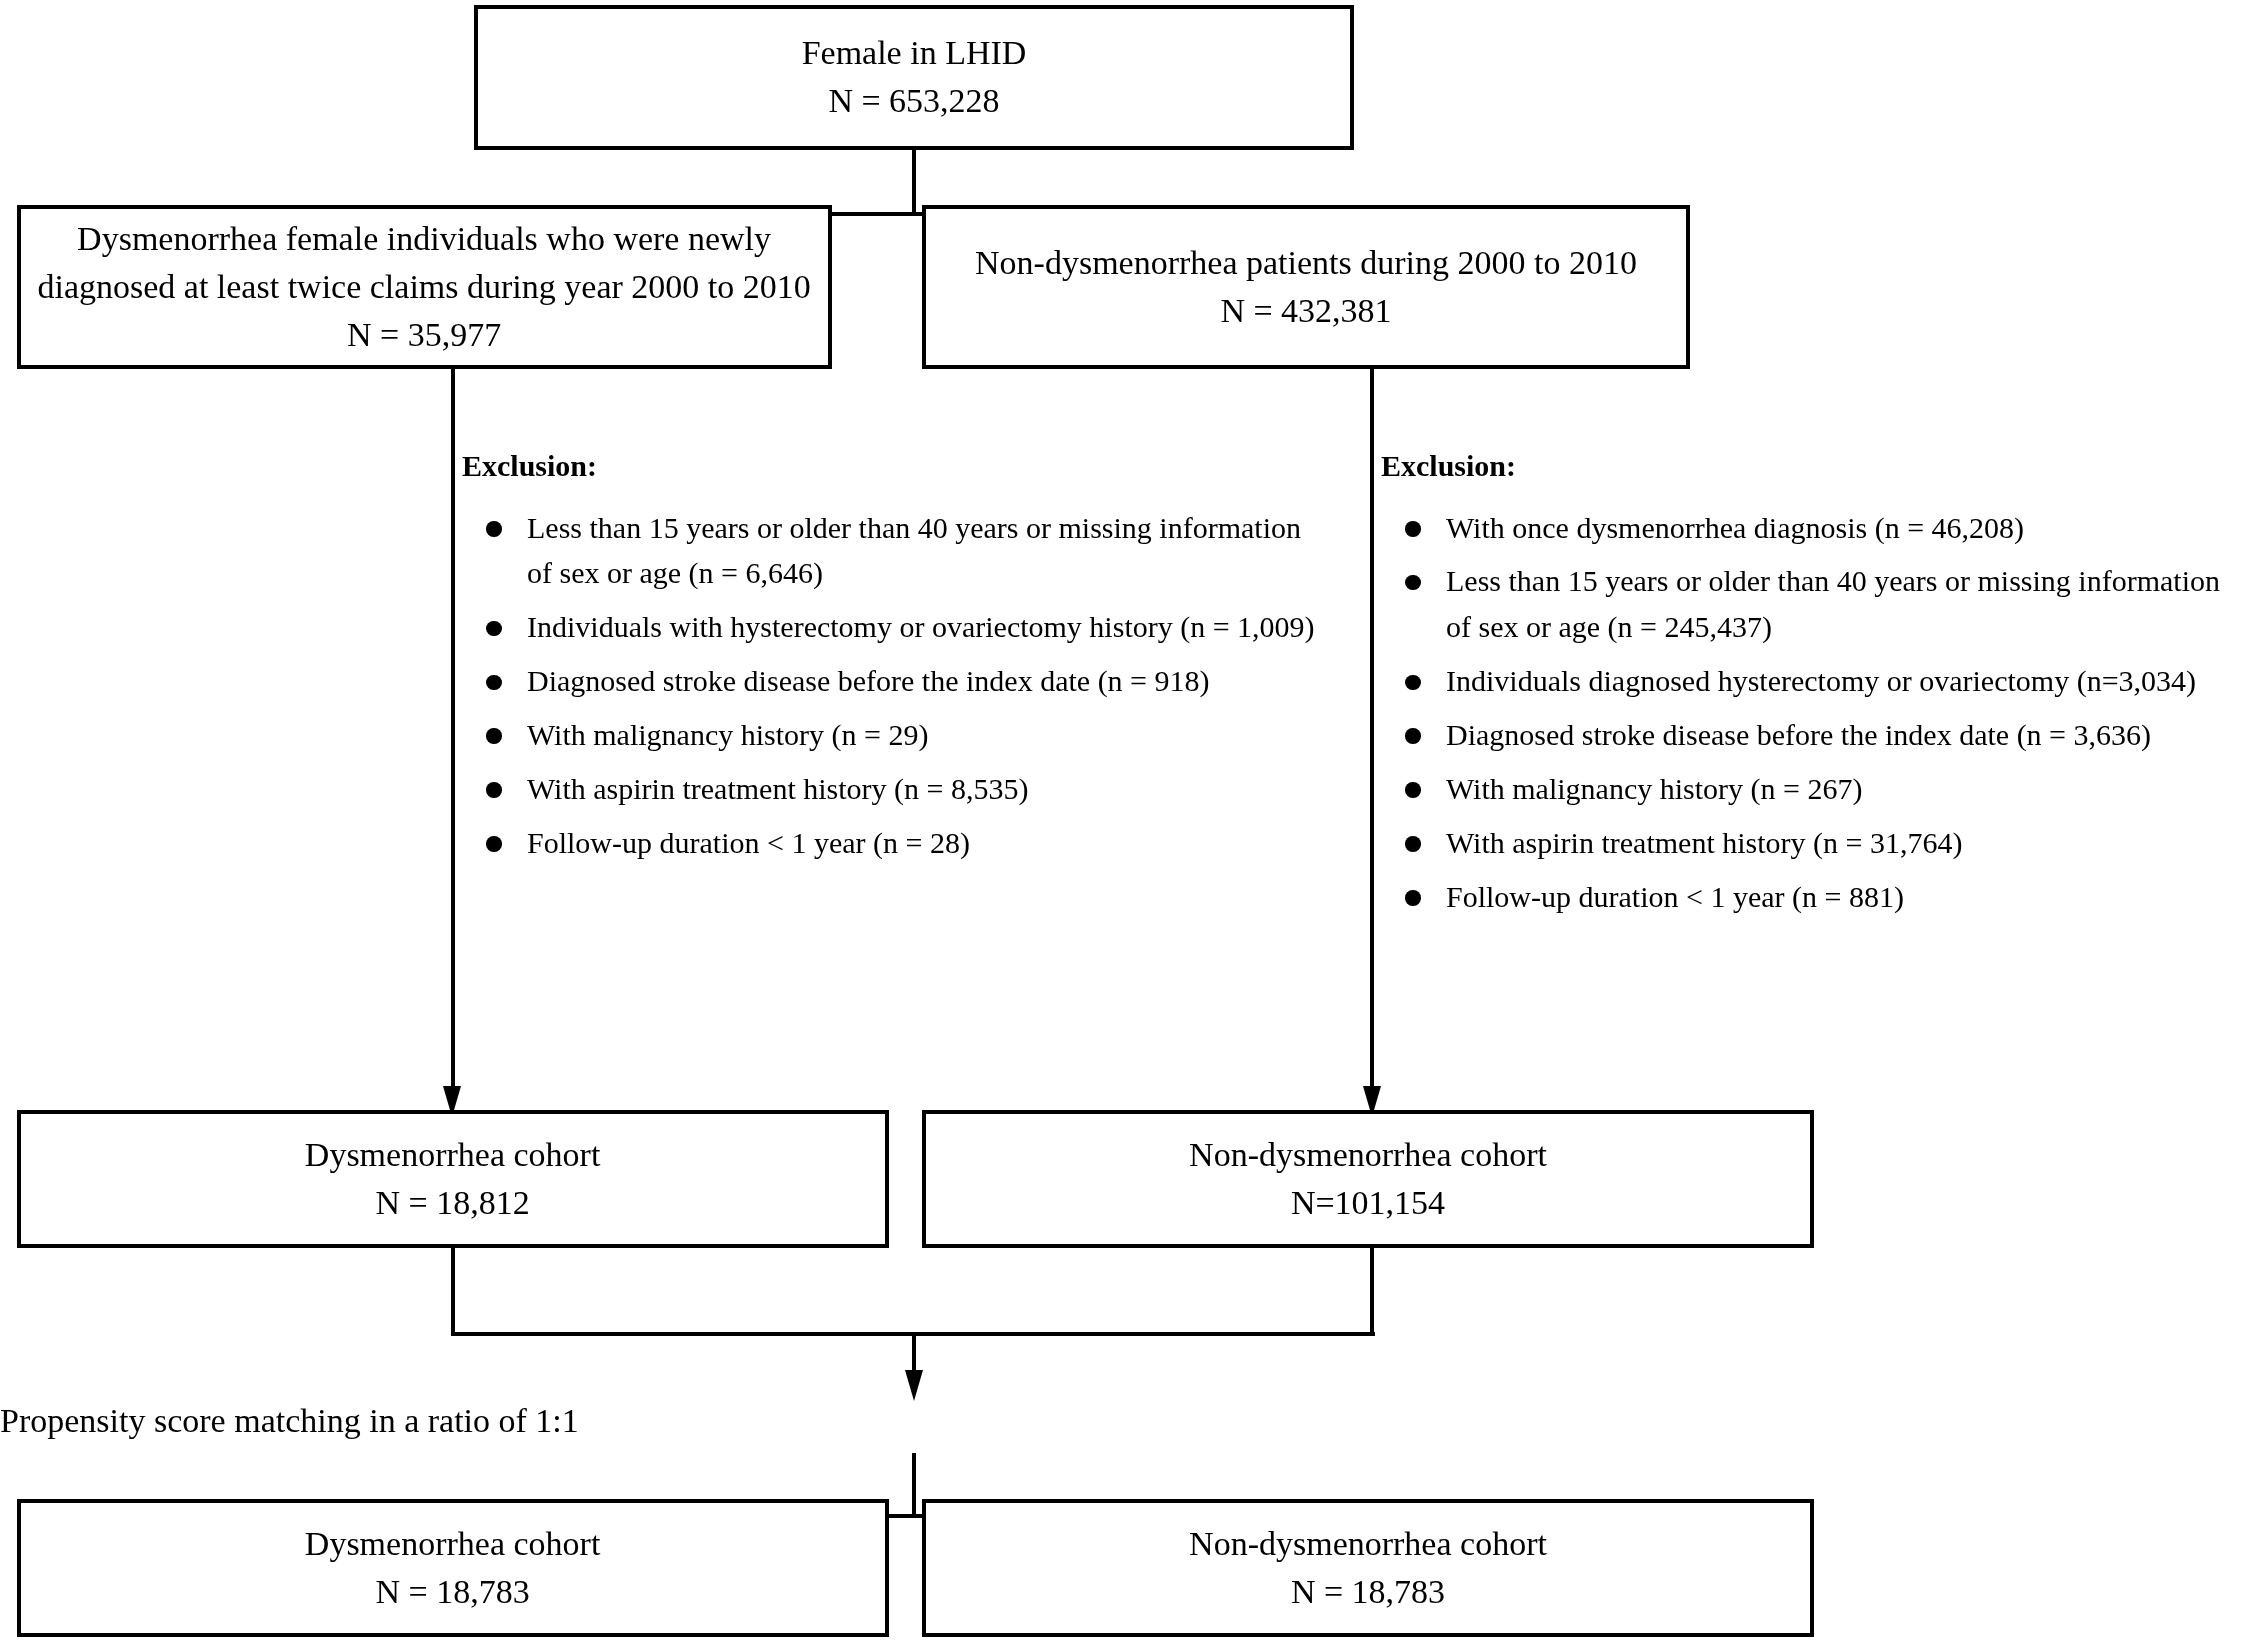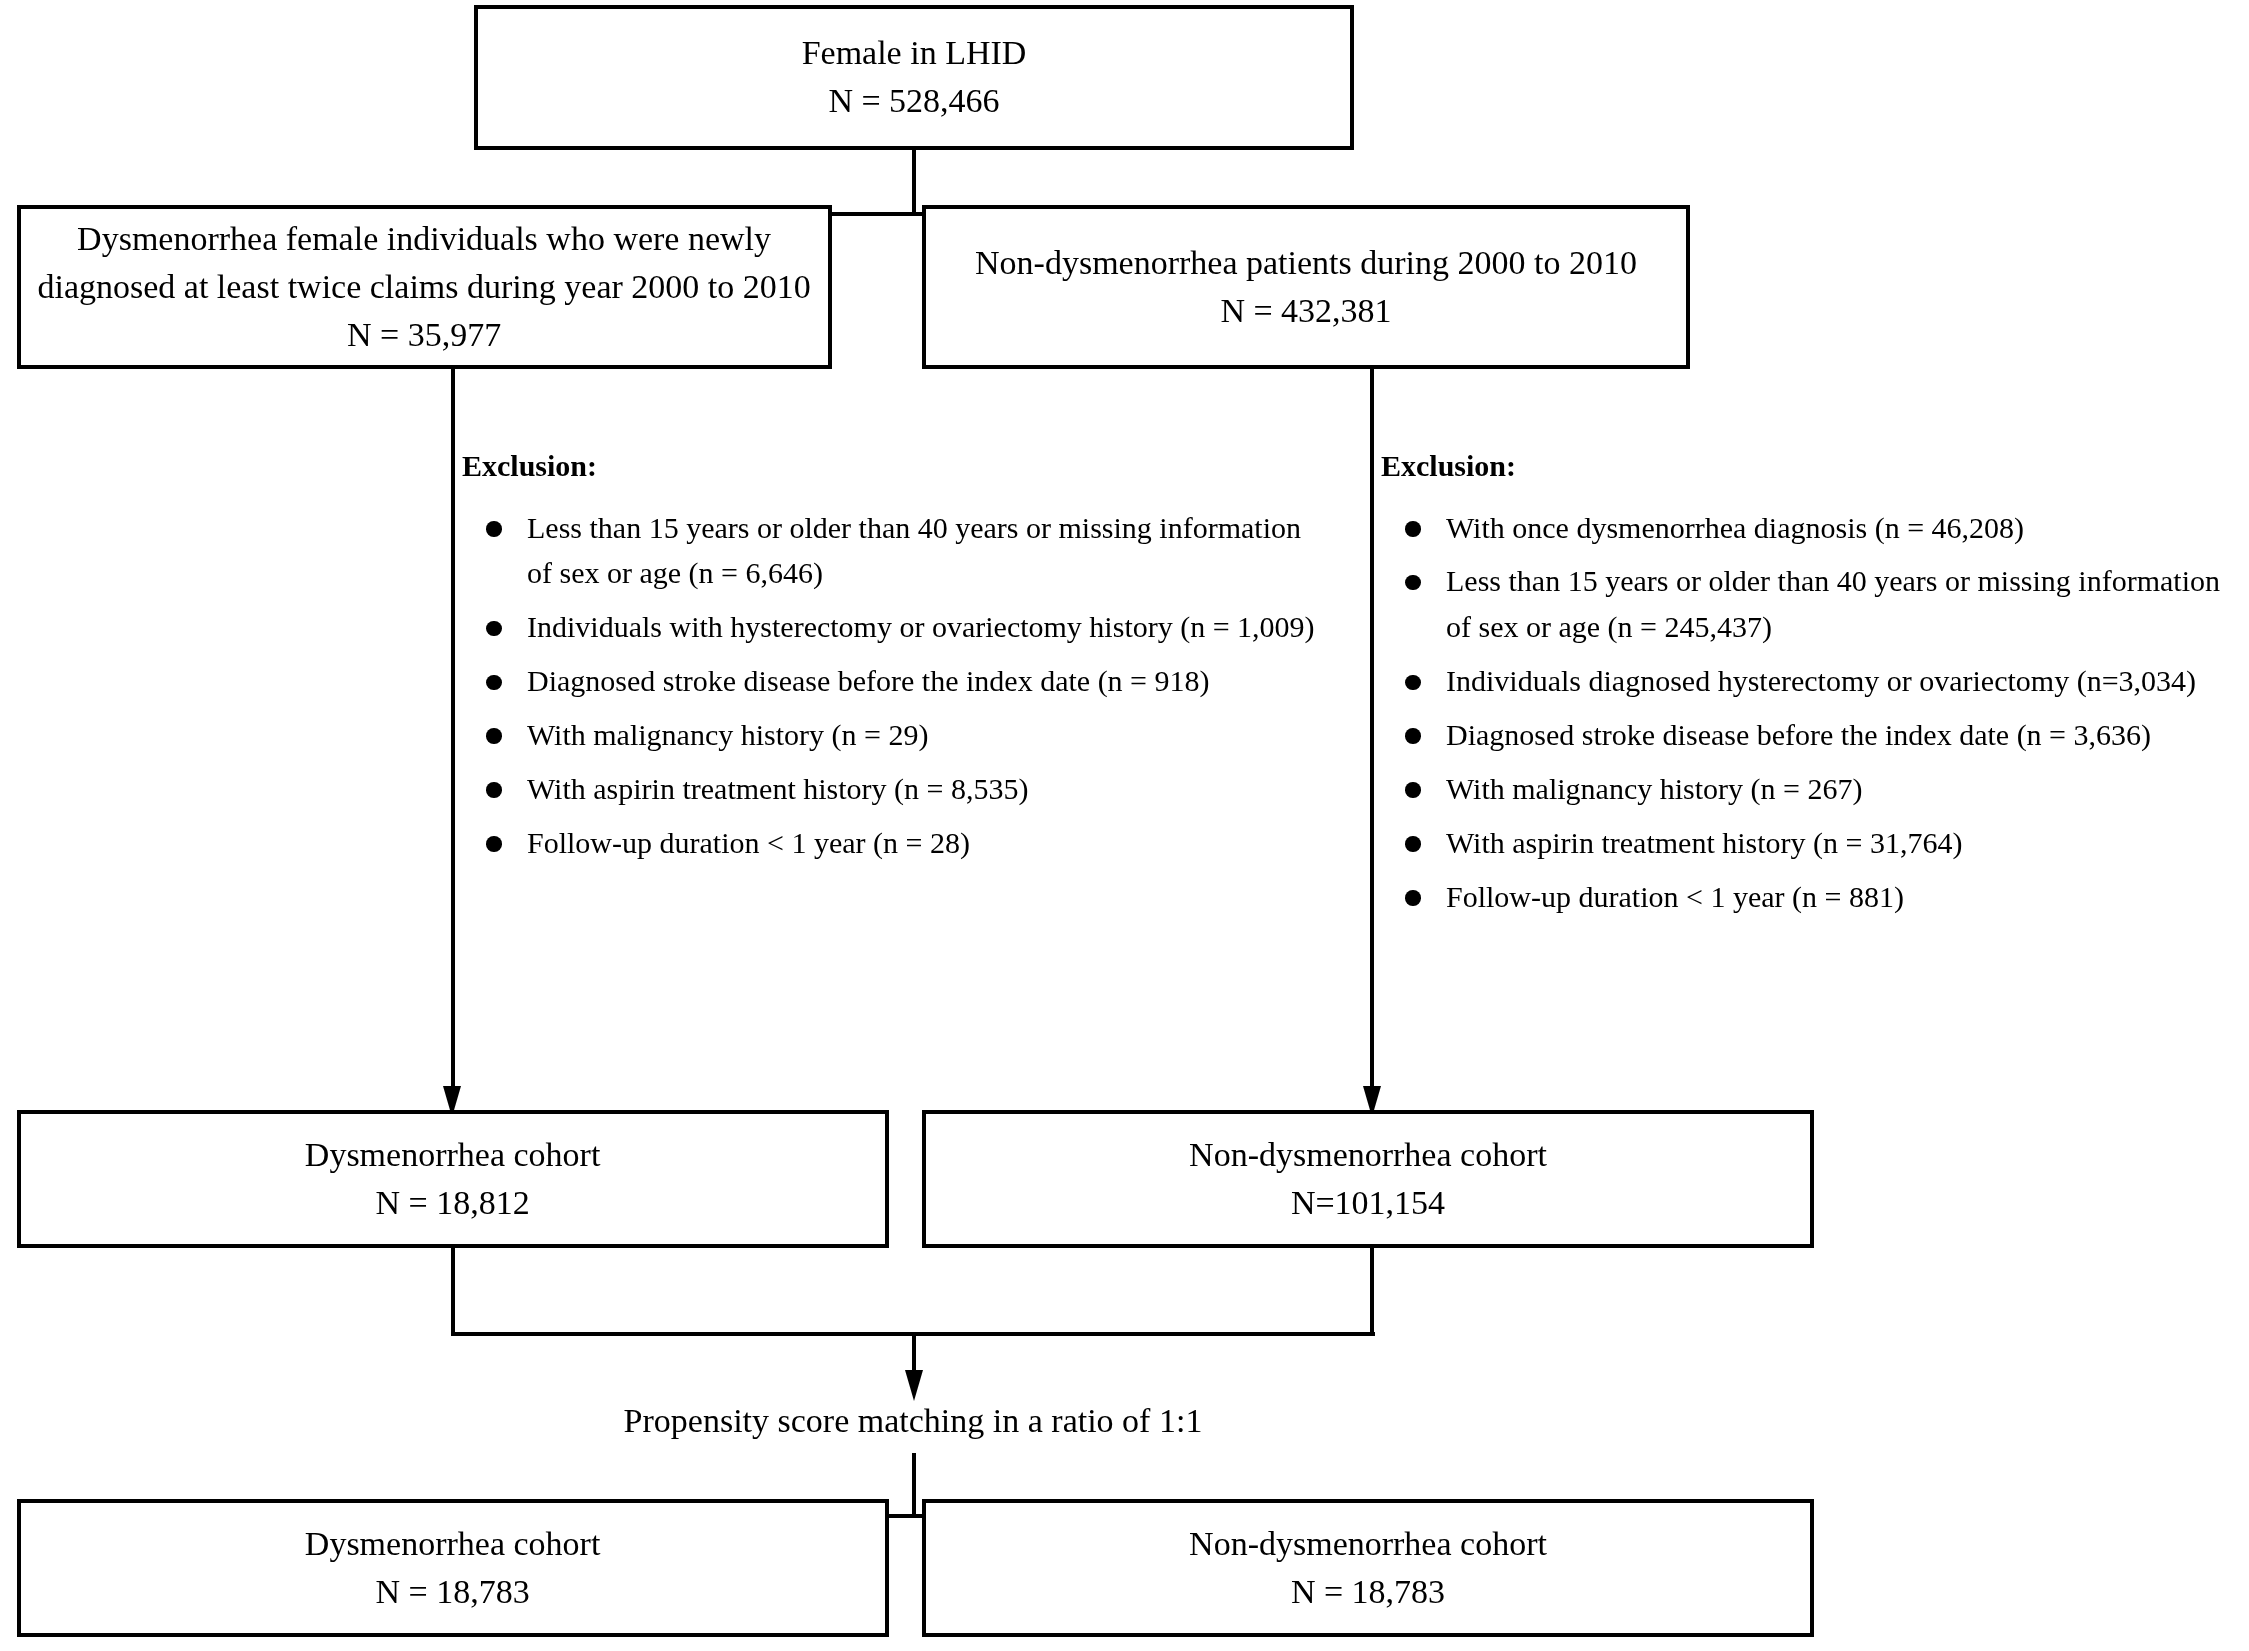--- a/index.html
+++ b/index.html
@@ -94,32 +94,32 @@
     height: 15.4px;
     border-radius: 50%;
     background: #000000;
     display: block;
   }
 
   
   .caption {
     position: absolute;
     font-size: 34px;
-    text-align: center;
+    text-align: left;
     white-space: nowrap;
   }
 </style>
 </head>
 <body>
 
 <div id="canvas">
 
   <div class="box" style="left:474px; top:4.7px; width:880px; height:145px;">
     <span class="line">Female in LHID</span>
-    <span class="line">N = 528,466</span>
+    <span class="line">N = 653,228</span>
   </div>
 
   <div class="vline" style="left:912px; top:150px; height:65px;"></div>
   <div class="hline" style="left:451px; top:212px; width:924px;"></div>
   <div class="vline" style="left:451px; top:212px; height:34px;"></div>
   <div class="arrowhead" style="left:441px; top:240px;"></div>
   <div class="vline" style="left:1370px; top:212px; height:34px;"></div>
   <div class="arrowhead" style="left:1360px; top:240px;"></div>
 
   <div class="box" style="left:16.6px; top:205px; width:815px; height:164px;">

